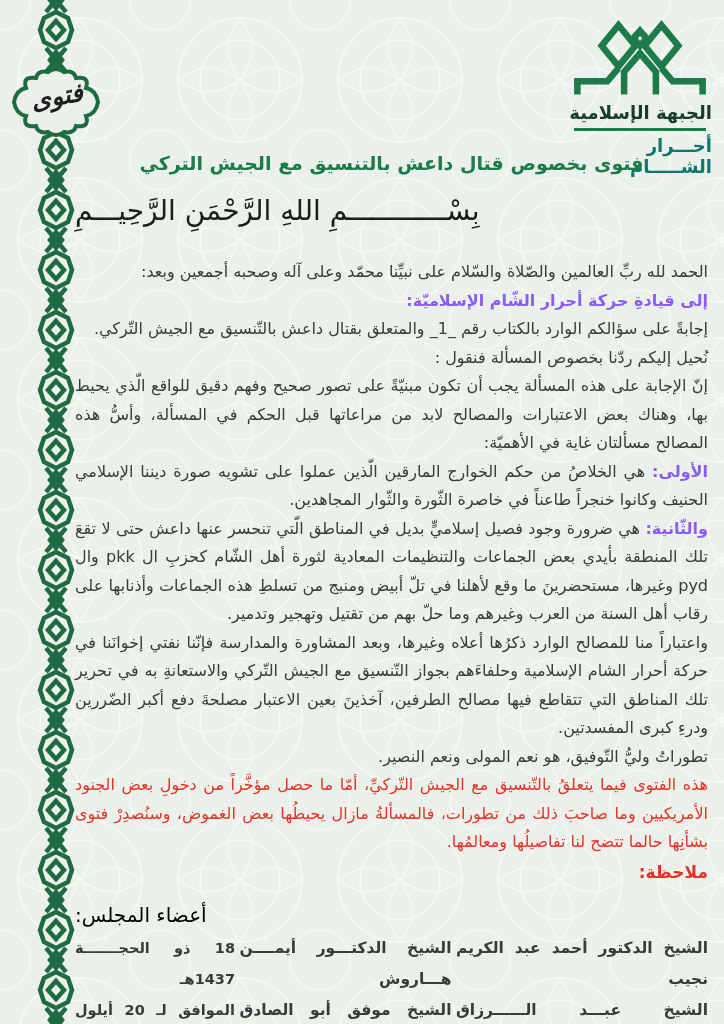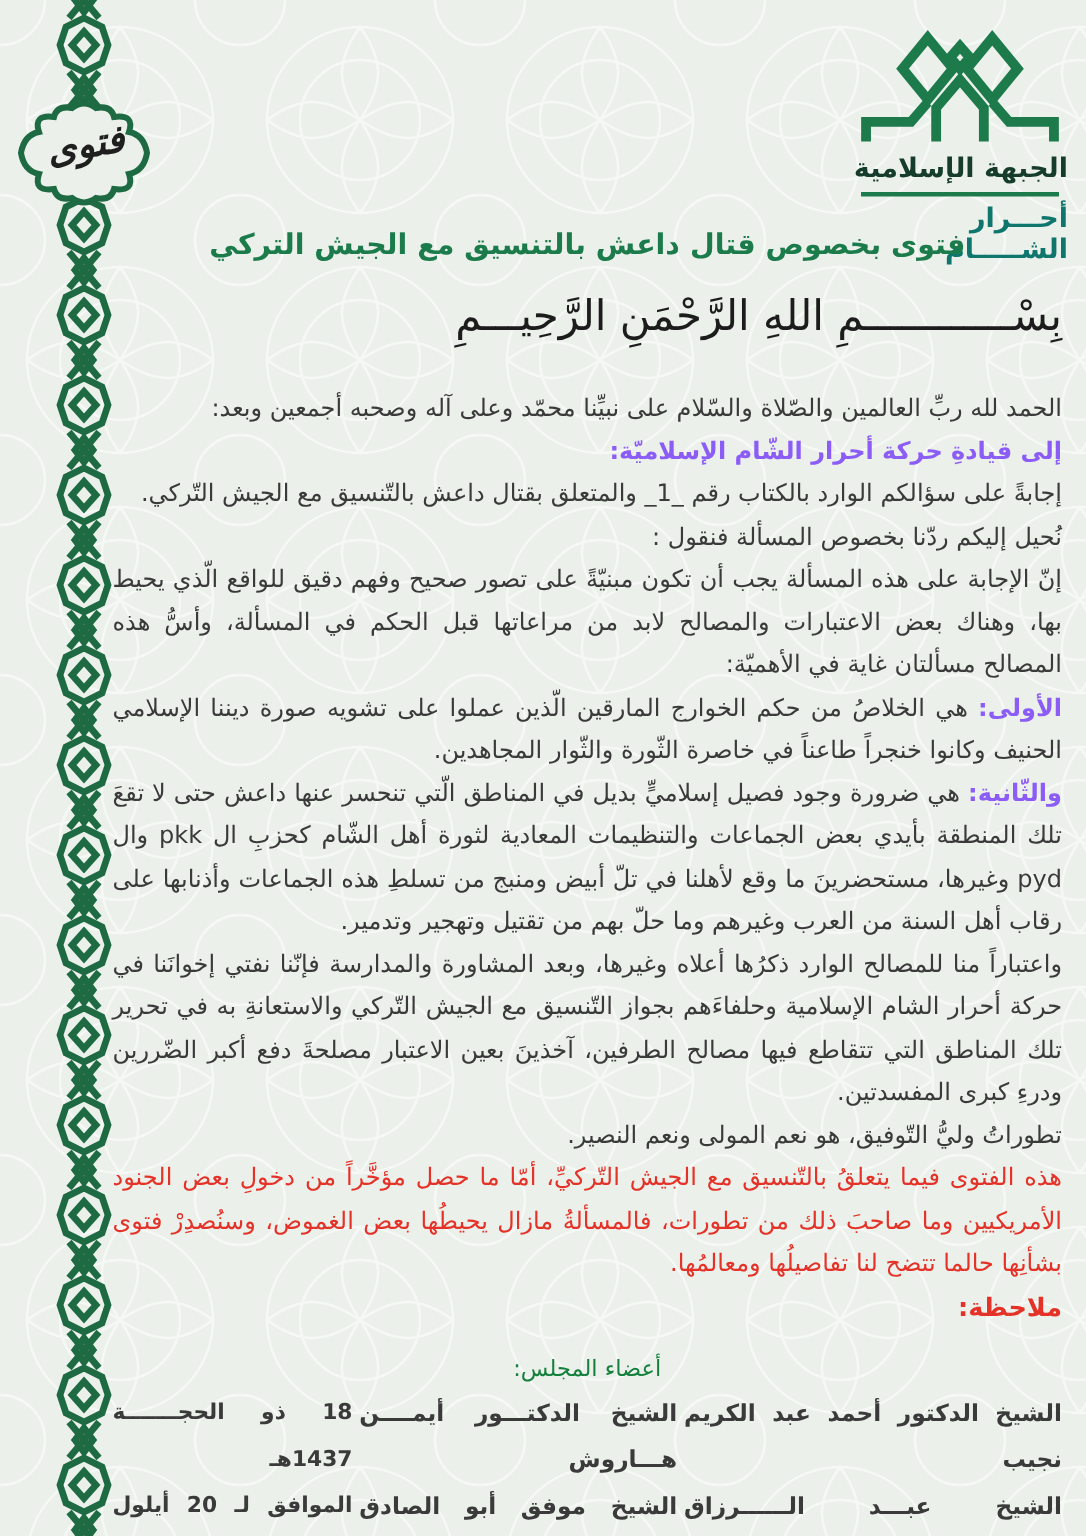--- a/index.html
+++ b/index.html
@@ -27,31 +27,31 @@
   }
   .logo .rule { height:3px; background:#1d7a4b; margin:4px 6px; }
   .logo .orgname { font-size:18px; font-weight:bold; color:#0f766e; }
   
   .content { position:absolute; top:0; left:75px; width:633px; height:1024px; z-index:2; direction:rtl; }
   .title {
     margin-top:150px; text-align:center;
     color:#1b7b4b; font-size:19px; font-weight:bold; line-height:26px;
   }
   .basmala {
-    text-align:right; font-size:28px; color:#1c1c1c;
+    text-align:left; font-size:28px; color:#1c1c1c;
     margin:10px 0 12px; height:50px; line-height:50px;
   }
   .bodytext { font-size:16px; line-height:28.5px; color:#3a3a3a; text-align:justify;margin-top:22px; }
   .bodytext p { margin:0; }
   .lead-bold, .p-bold { font-weight:bold; color:#8b5cf6; }
   .note-heading { font-weight:bold; font-size:17px; line-height:30px; }
   .note { color:#e53228; }
   
   .footer { position:absolute; top:903px; right:0; left:0; }
-  .footer-heading { font-size:15px; color:#15803d; text-align:center; margin-bottom:6px; }
+  .footer-heading { font-size:20px; color:#000000; text-align:left; margin-bottom:6px; }
   .sig-grid { display:flex; direction:rtl; justify-content:space-between; }
   .sig-col { font-size:15.5px; color:#3a3a3a; line-height:31px;font-weight:bold; }
   .sig-col div { text-align:justify; text-align-last:justify; }
   .col-names1 { width:252px; }
   .col-names2 { width:212px; }
   .col-dates  { width:160px; font-size:14.5px; }
 </style>
 </head>
 <body>
 

